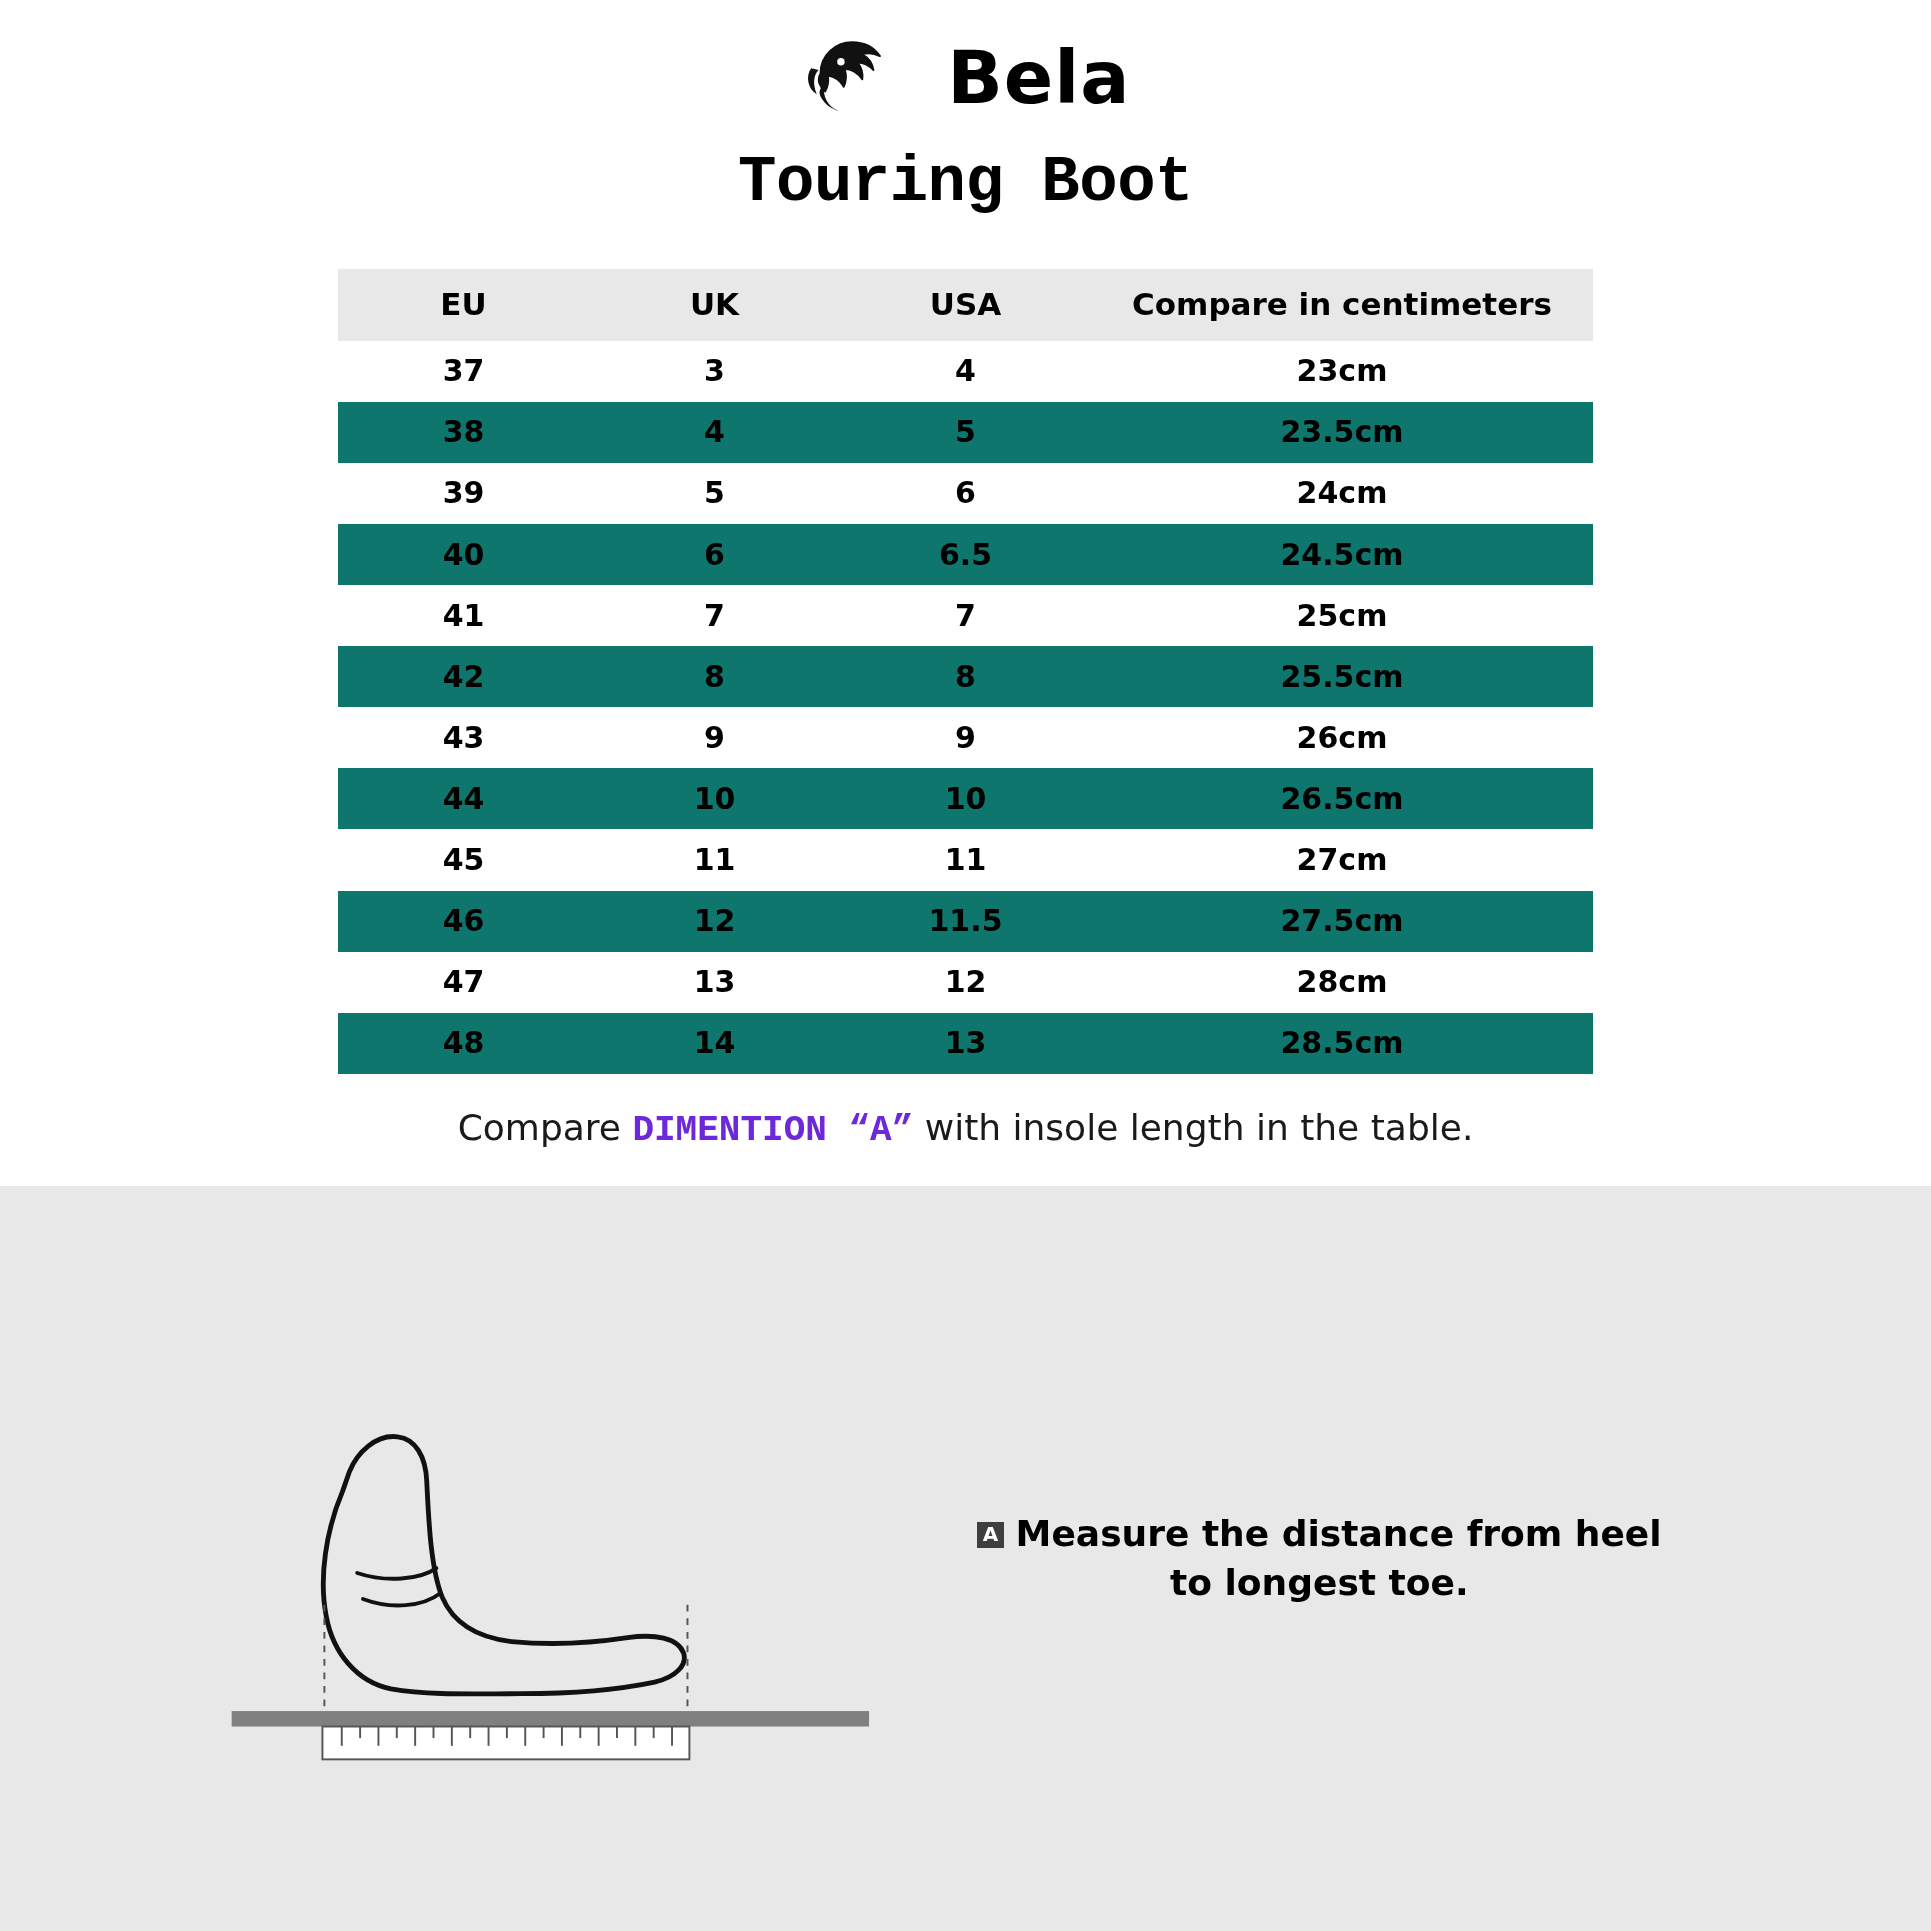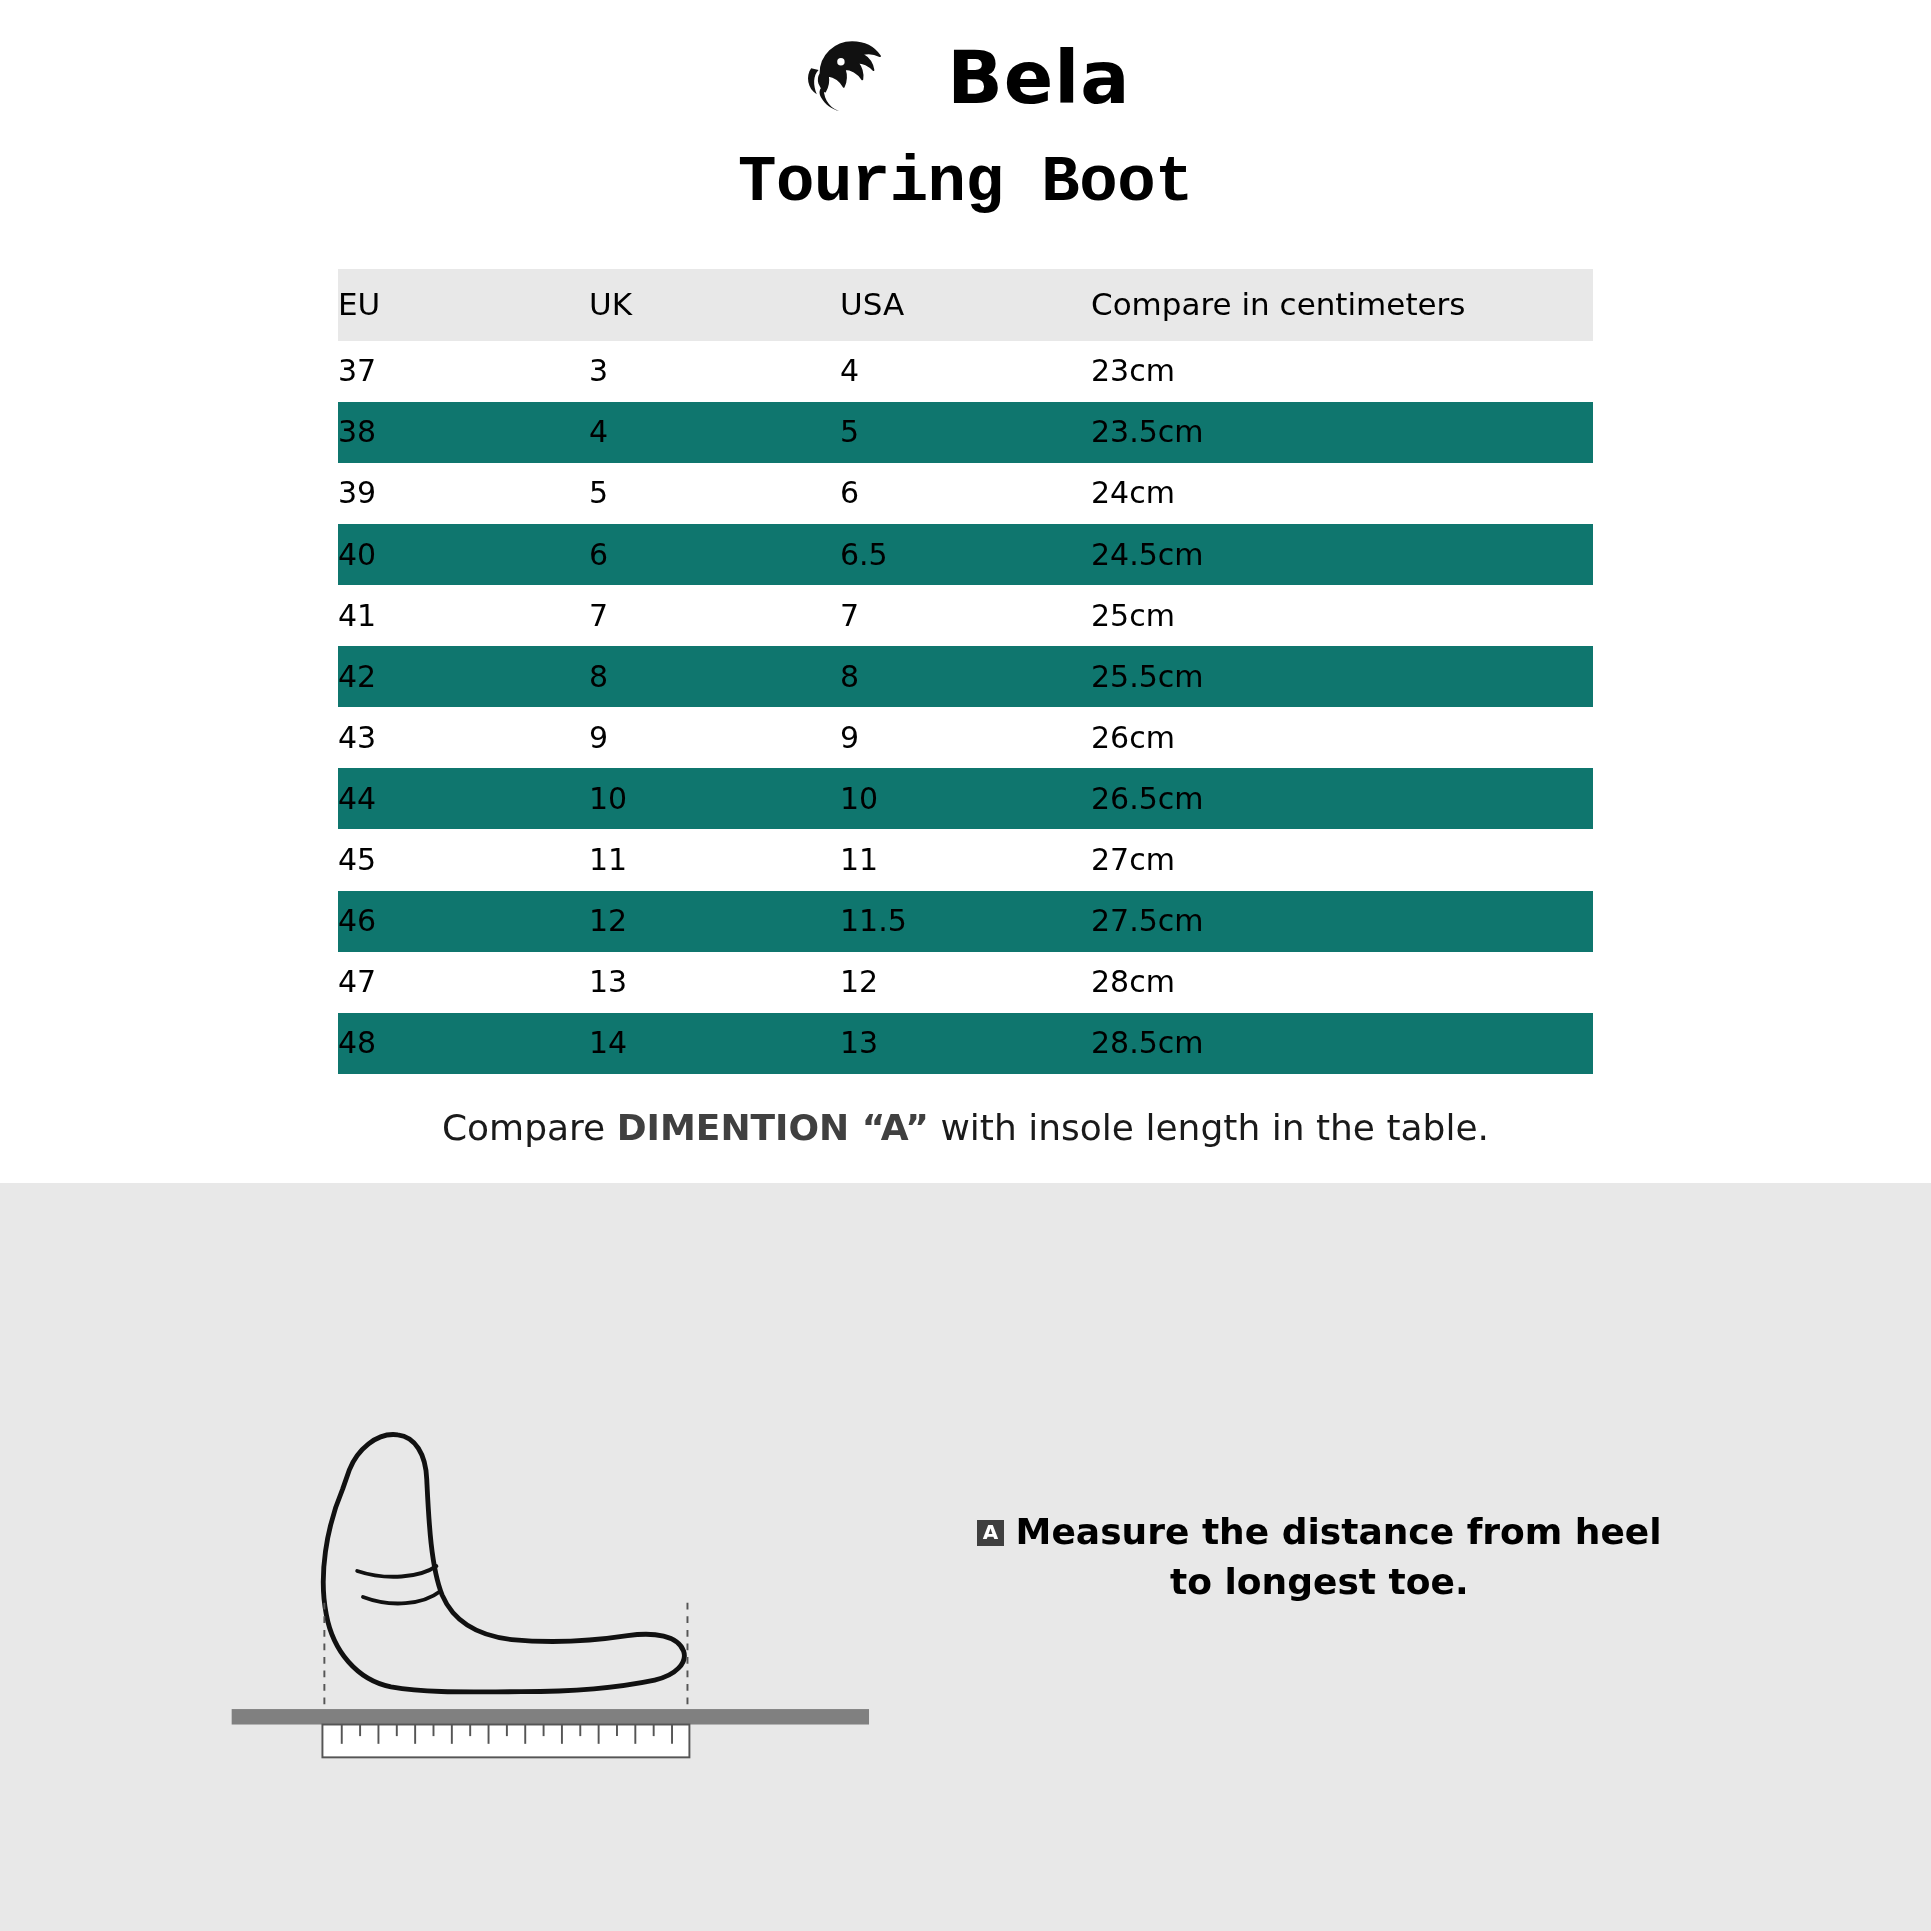--- a/index.html
+++ b/index.html
@@ -64,23 +64,23 @@
     margin: 50px auto 0 auto;
     width: 1255px;
   }
   table.size-table {
     width: 100%;
     border-collapse: collapse;
     table-layout: fixed;
   }
   table.size-table th,
   table.size-table td {
-    text-align: left;
-    font-family: "DejaVu Sans", sans-serif;
-    font-weight: normal;
+    text-align: center;
+    font-family: "DejaVu Sans", sans-serif;
+    font-weight: bold;
     font-size: 30px;
     padding: 12.6px 0 13.5px 0;
     color: #000;
     margin-top: 23px;
   }
   table.size-table thead th {
     background: #e8e8e8;
     font-size: 31px;
     padding: 17.4px 0 18.3px 0;
   }
@@ -95,21 +95,22 @@
   
   .compare-note {
     margin-top: 33px;
     text-align: center;
     font-family: "DejaVu Sans", sans-serif;
     font-size: 36px;
     color: #1a1a1a;
   }
   .compare-note .em {
     font-weight: bold;
-    color: #404040;
+    color: #6d28d9;
+    font-family: Liberation Mono, monospace;
   }
   .compare-note .plain {
     font-weight: normal;
   }
 
   
   .bottom-panel {
     margin-top: 35px;
     background: #e8e8e8;
     flex: 1 1 auto;

